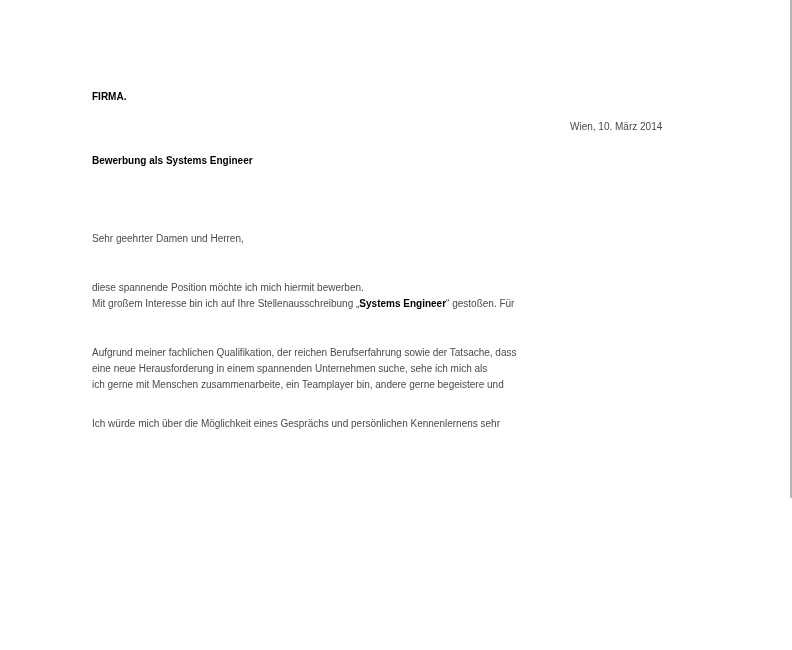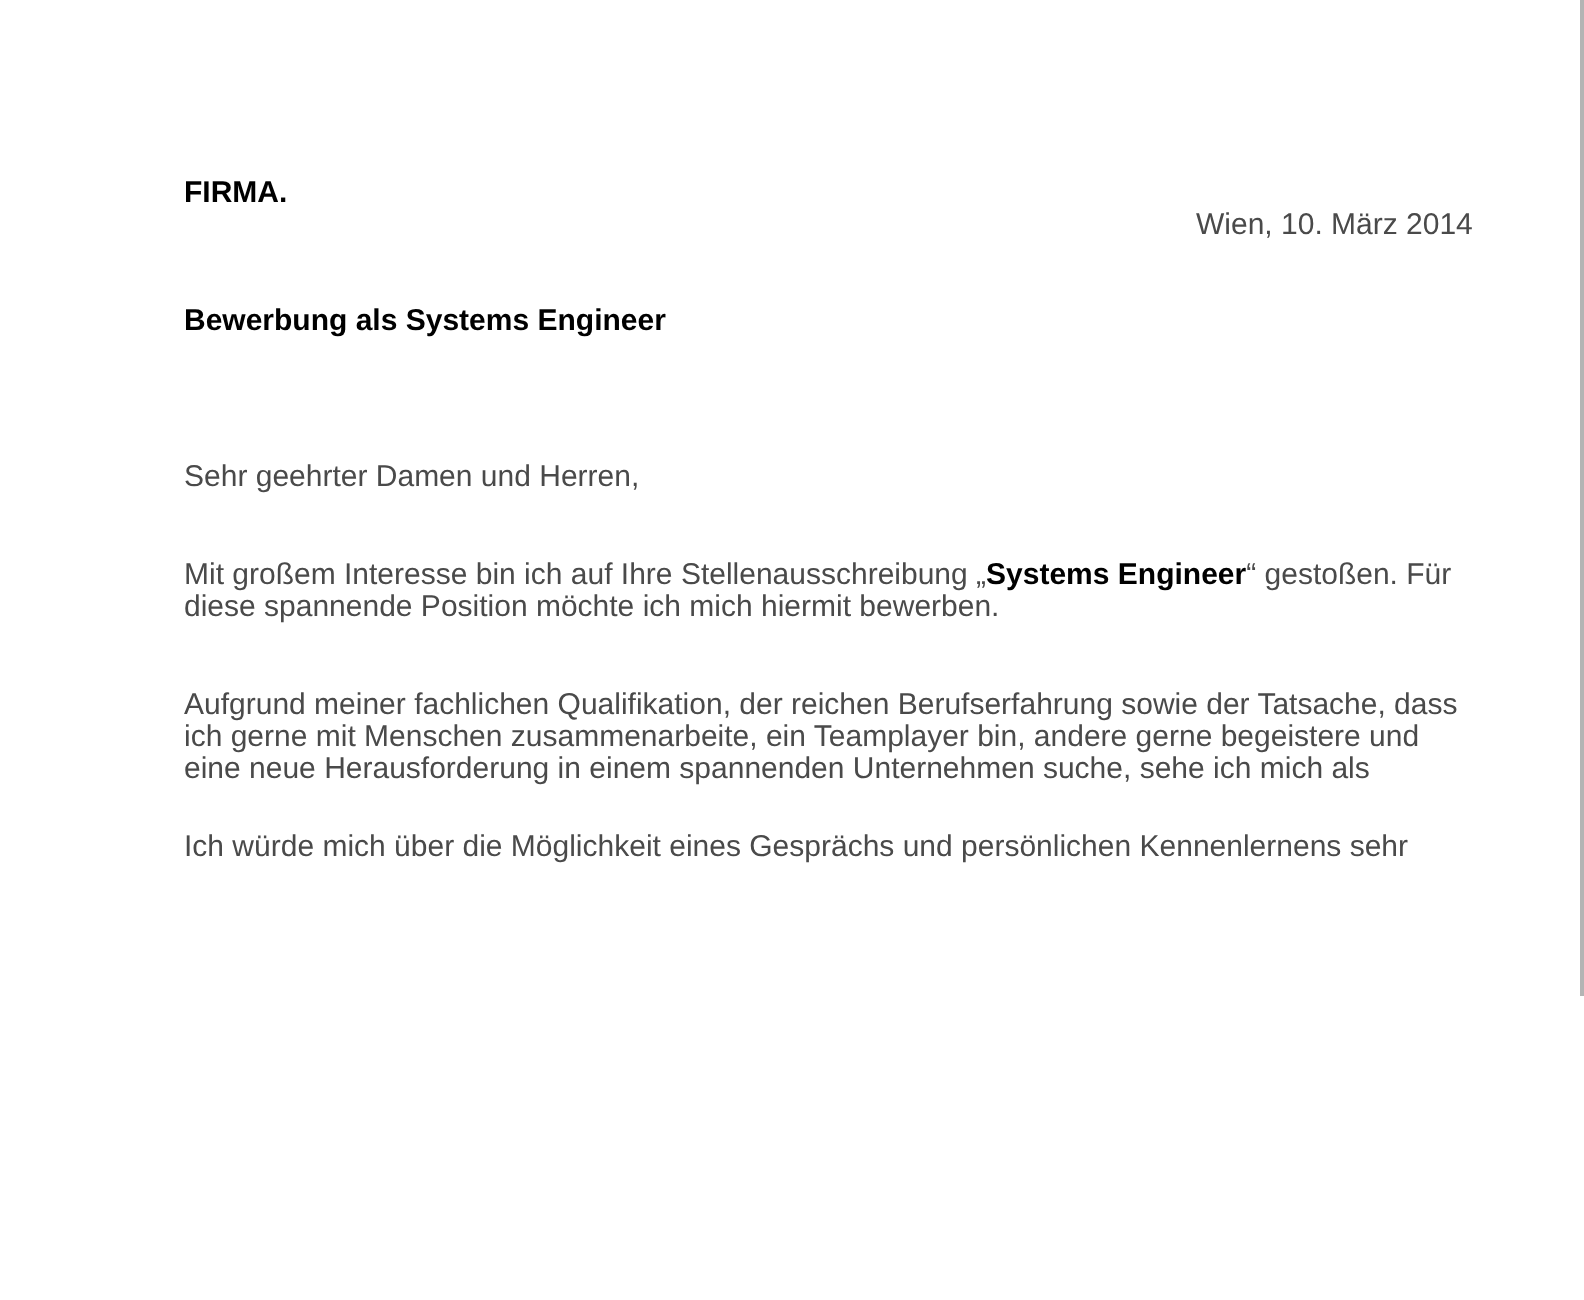--- a/index.html
+++ b/index.html
@@ -3,35 +3,35 @@
 <meta charset="utf-8">
 <style>
   html, body { margin: 0; padding: 0; background: #ffffff; }
   .page {
     position: relative;
     width: 792px;
     height: 498px;
     background: #ffffff;
     overflow: hidden;
     font-family: "Liberation Sans", "DejaVu Sans", sans-serif;
-    font-size: 15px;
+    font-size: 10px;
     line-height: 16px;
     color: #4a4a4a;
   }
   .edge-right {
     position: absolute;
     top: 0; right: 0;
     width: 2px; height: 100%;
     background: #b4b4b4;
   }
   .abs { position: absolute; white-space: nowrap; }
   .bold-head { font-weight: bold; color: #000000; }
   .inline-bold { font-weight: bold; color: #000000; }
   .pos-company    { left: 92px;  top: 89px;  }
-  .pos-date       { left: 570px; top: 105px; margin-left: 28px; }
+  .pos-date       { left: 570px; top: 119px; }
   .pos-subject    { left: 92px;  top: 153px; }
   .pos-salutation { left: 92px;  top: 231px; }
   .pos-para1      { left: 92px;  top: 280px; }
   .pos-para2      { left: 92px;  top: 345px; }
   .pos-para3      { left: 92px;  top: 416px; }
   .pos-signature  { left: 92px;  top: 506px; font-style: italic; }
   .pos-enclosures { left: 92px;  top: 553px; line-height: 18px; }
   .caret {
     display: inline-block;
     width: 3px;
@@ -48,28 +48,28 @@
 
   <div class="abs pos-company bold-head">FIRMA.</div>
 
   <div class="abs pos-date">Wien, 10. März 2014</div>
 
   <div class="abs pos-subject bold-head">Bewerbung als Systems Engineer</div>
 
   <div class="abs pos-salutation">Sehr geehrter Damen und Herren,</div>
 
   <div class="abs pos-para1">
+    <div>diese spannende Position möchte ich mich hiermit bewerben.</div>
     <div><span>Mit großem Interesse bin ich auf Ihre Stellenausschreibung „</span><span class="inline-bold">Systems Engineer</span><span>“ gestoßen. Für</span></div>
-    <div>diese spannende Position möchte ich mich hiermit bewerben.</div>
   </div>
 
   <div class="abs pos-para2">
     <div>Aufgrund meiner fachlichen Qualifikation, der reichen Berufserfahrung sowie der Tatsache, dass</div>
+    <div>eine neue Herausforderung in einem spannenden Unternehmen suche, sehe ich mich als</div>
     <div>ich gerne mit Menschen zusammenarbeite, ein Teamplayer bin, andere gerne begeistere und</div>
-    <div>eine neue Herausforderung in einem spannenden Unternehmen suche, sehe ich mich als</div>
   </div>
 
   <div class="abs pos-para3">
     <div>Ich würde mich über die Möglichkeit eines Gesprächs und persönlichen Kennenlernens sehr</div>
   </div>
 
   <div class="abs pos-signature"><span>NAME</span><span class="caret"></span></div>
 
   <div class="abs pos-enclosures">
     <div>Anlagen</div>

